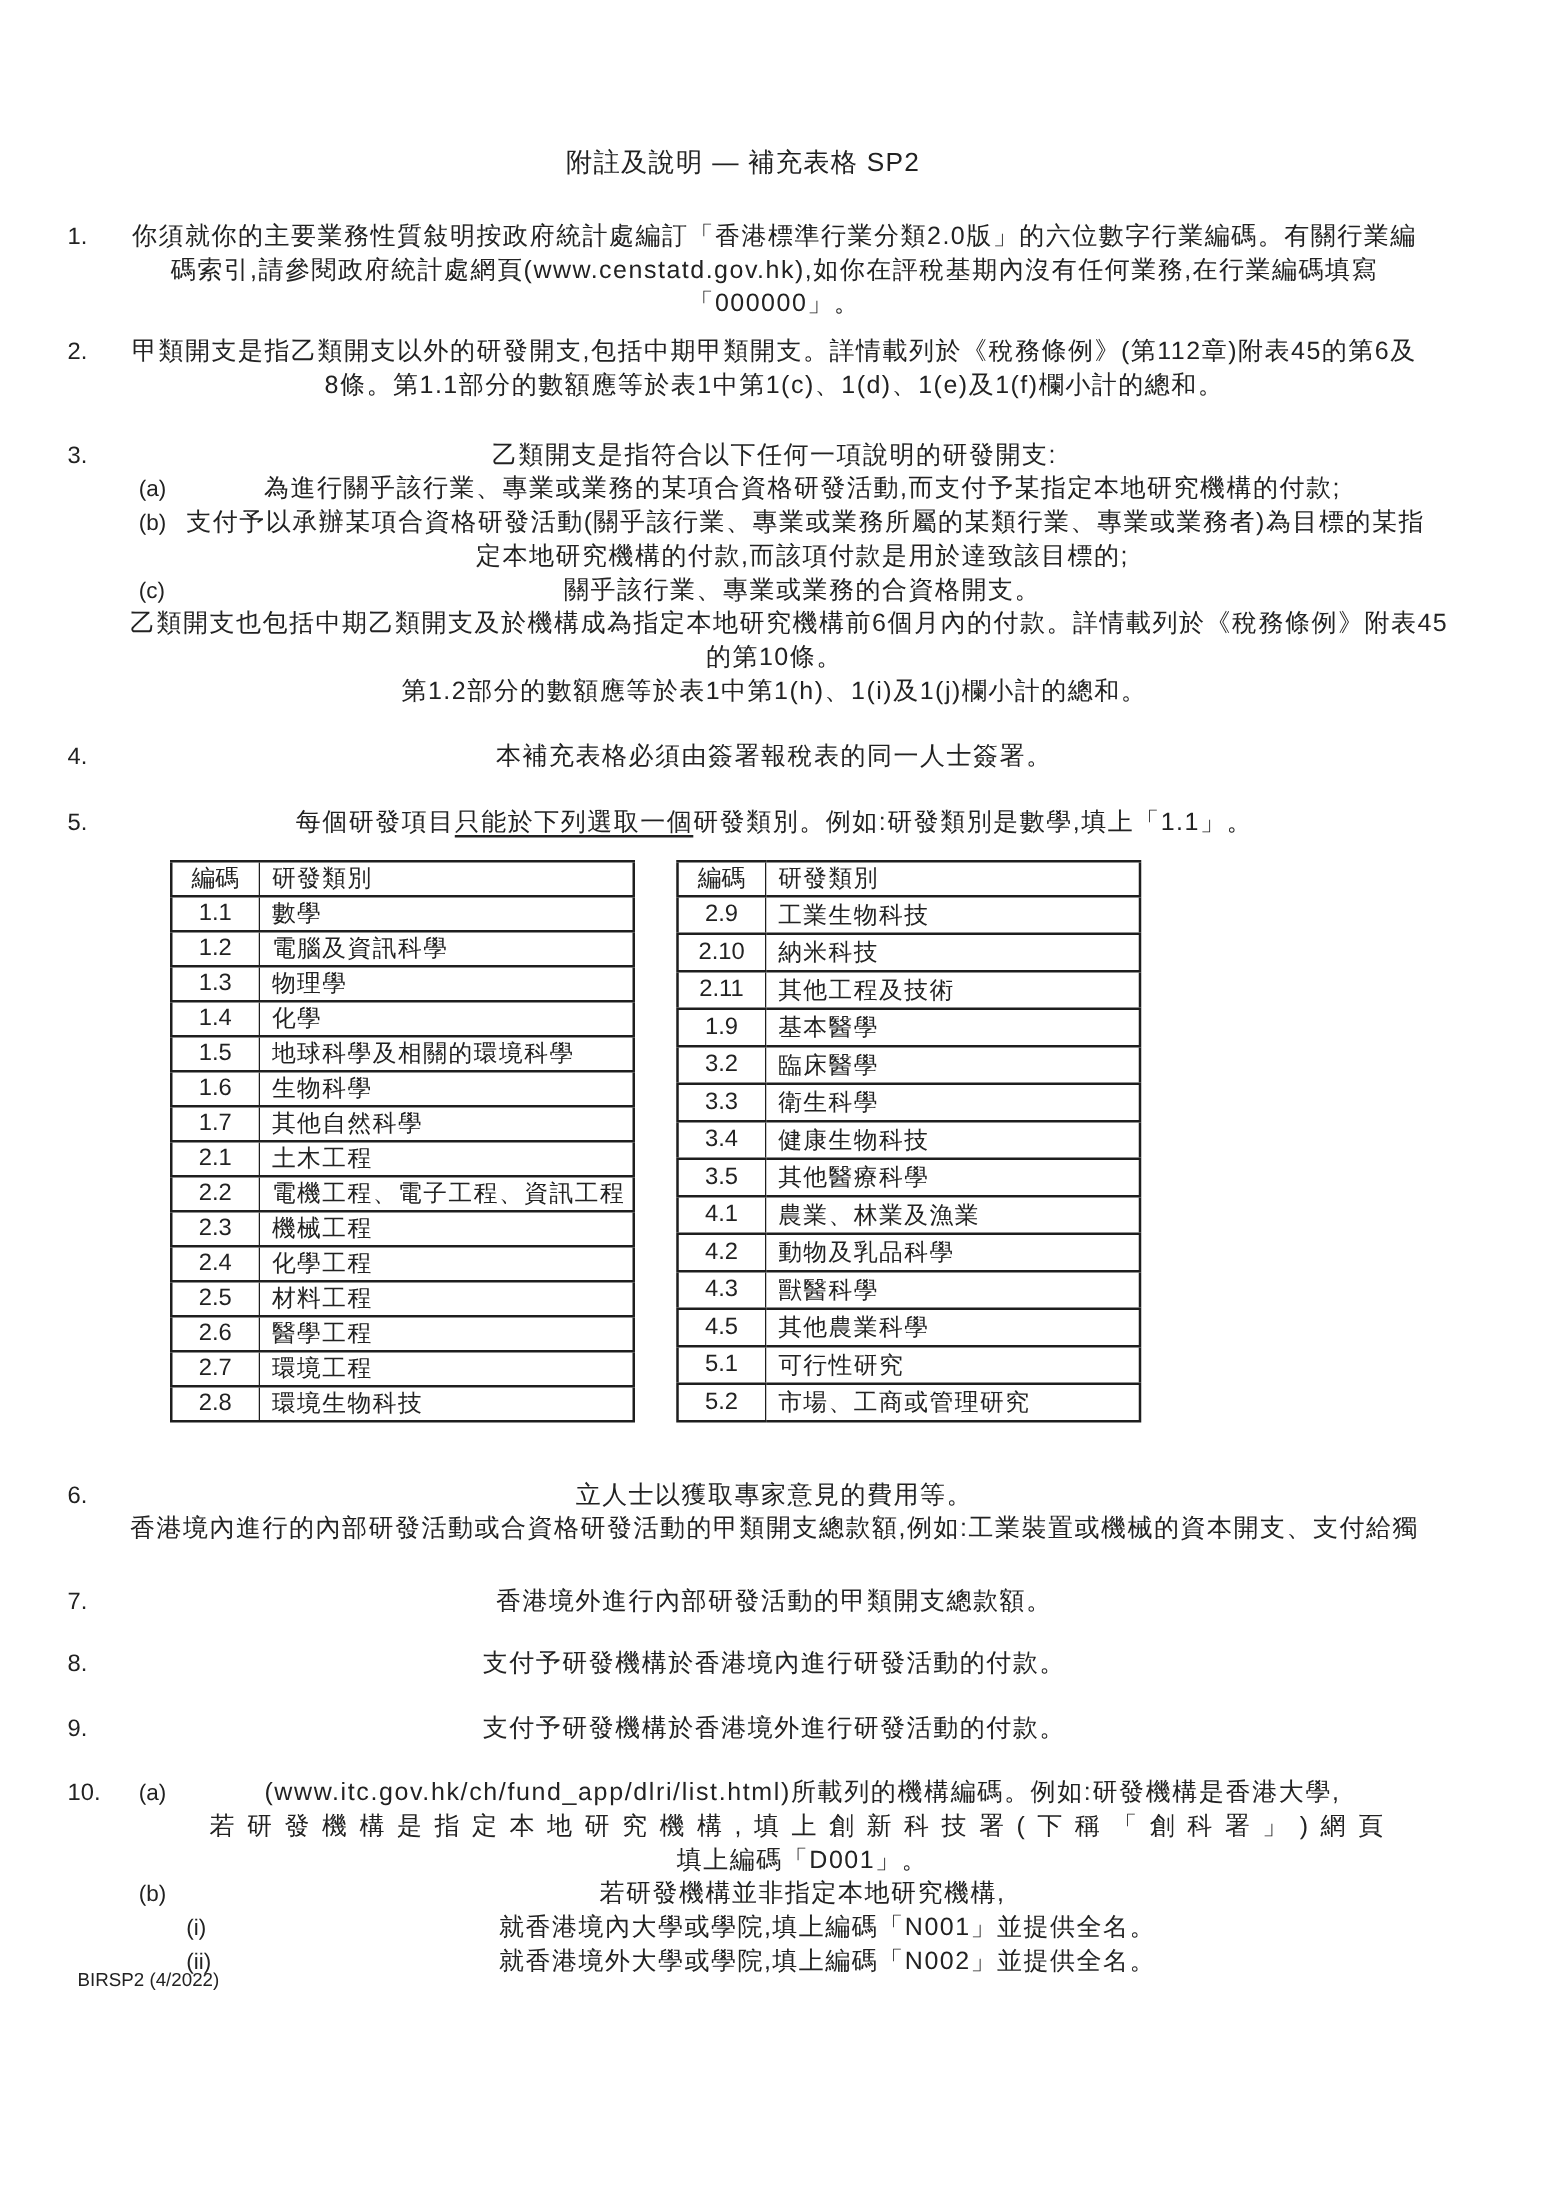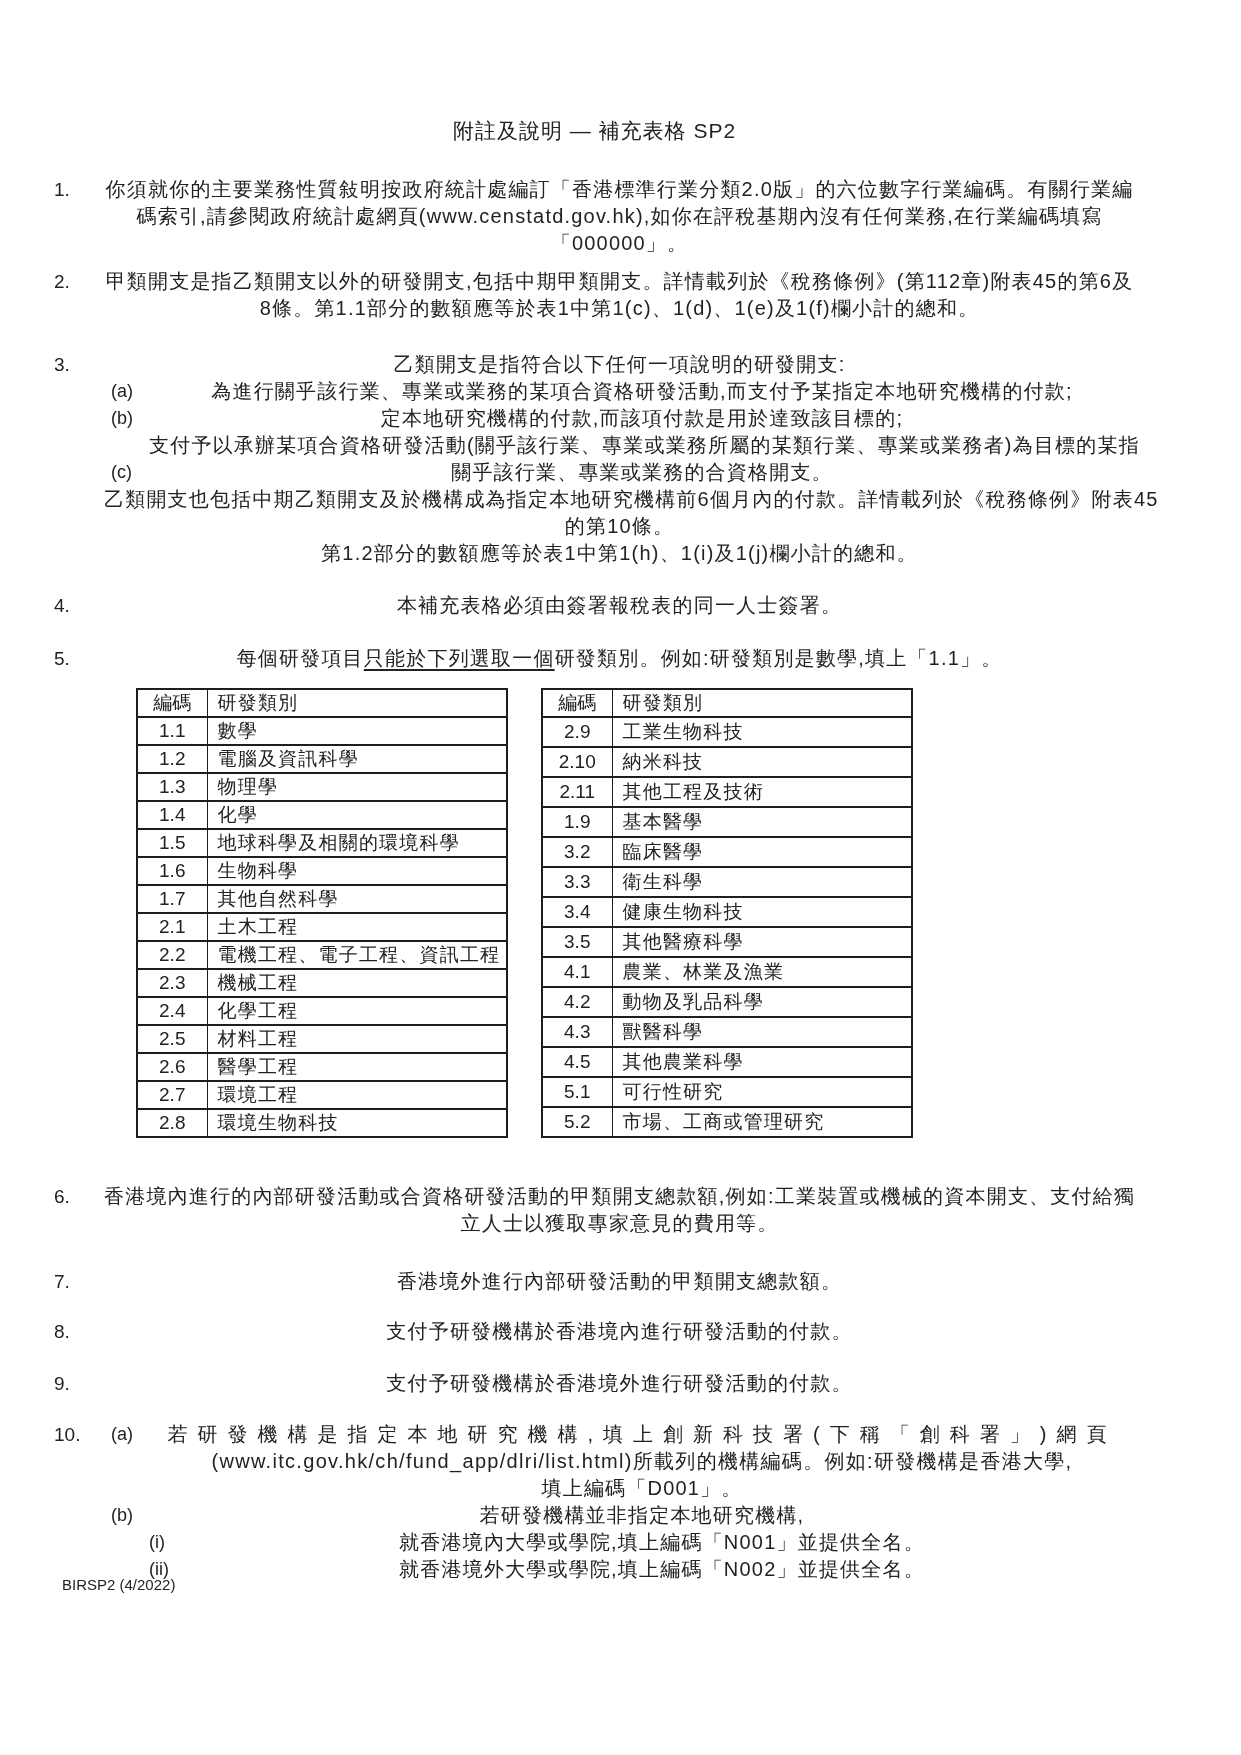--- a/index.html
+++ b/index.html
@@ -87,22 +87,22 @@
         <div class="line">乙類開支是指符合以下任何一項說明的研發開支:</div>
         <div class="sub">
           <div class="sub-label">(a)</div>
           <div class="sub-body">
             <div class="line">為進行關乎該行業、專業或業務的某項合資格研發活動,而支付予某指定本地研究機構的付款;</div>
           </div>
         </div>
         <div class="sub">
           <div class="sub-label">(b)</div>
           <div class="sub-body">
+            <div class="line">支付予以承辦某項合資格研發活動(關乎該行業、專業或業務所屬的某類行業、專業或業務者)為目標的某指</div>
             <div class="line">定本地研究機構的付款,而該項付款是用於達致該目標的;</div>
-            <div class="line">支付予以承辦某項合資格研發活動(關乎該行業、專業或業務所屬的某類行業、專業或業務者)為目標的某指</div>
           </div>
         </div>
         <div class="sub">
           <div class="sub-label">(c)</div>
           <div class="sub-body">
             <div class="line">關乎該行業、專業或業務的合資格開支。</div>
           </div>
         </div>
         <div class="line">乙類開支也包括中期乙類開支及於機構成為指定本地研究機構前6個月內的付款。詳情載列於《稅務條例》附表45</div>
         <div class="line">的第10條。</div>
@@ -259,22 +259,22 @@
               <td class="code-cell">5.2</td>
               <td class="cat-cell">市場、工商或管理研究</td>
             </tr>
           </tbody>
       </table>
     </div>
 
     <div class="note n6">
       <div class="note-num">6.</div>
       <div class="note-body">
+        <div class="line">立人士以獲取專家意見的費用等。</div>
         <div class="line">香港境內進行的內部研發活動或合資格研發活動的甲類開支總款額,例如:工業裝置或機械的資本開支、支付給獨</div>
-        <div class="line">立人士以獲取專家意見的費用等。</div>
       </div>
     </div>
 
     <div class="note n7">
       <div class="note-num">7.</div>
       <div class="note-body">
         <div class="line">香港境外進行內部研發活動的甲類開支總款額。</div>
       </div>
     </div>
 
@@ -291,22 +291,22 @@
         <div class="line">支付予研發機構於香港境外進行研發活動的付款。</div>
       </div>
     </div>
 
     <div class="note n10">
       <div class="note-num">10.</div>
       <div class="note-body">
         <div class="sub">
           <div class="sub-label">(a)</div>
           <div class="sub-body">
+            <div class="line spread2">(www.itc.gov.hk/ch/fund_app/dlri/list.html)所載列的機構編碼。例如:研發機構是香港大學,</div>
             <div class="line spread">若研發機構是指定本地研究機構,填上創新科技署(下稱「創科署」)網頁</div>
-            <div class="line spread2">(www.itc.gov.hk/ch/fund_app/dlri/list.html)所載列的機構編碼。例如:研發機構是香港大學,</div>
             <div class="line">填上編碼「D001」。</div>
           </div>
         </div>
         <div class="sub">
           <div class="sub-label">(b)</div>
           <div class="sub-body">
             <div class="line">若研發機構並非指定本地研究機構,</div>
             <div class="subsub">
               <div class="subsub-label">(i)</div>
               <div class="subsub-body">

